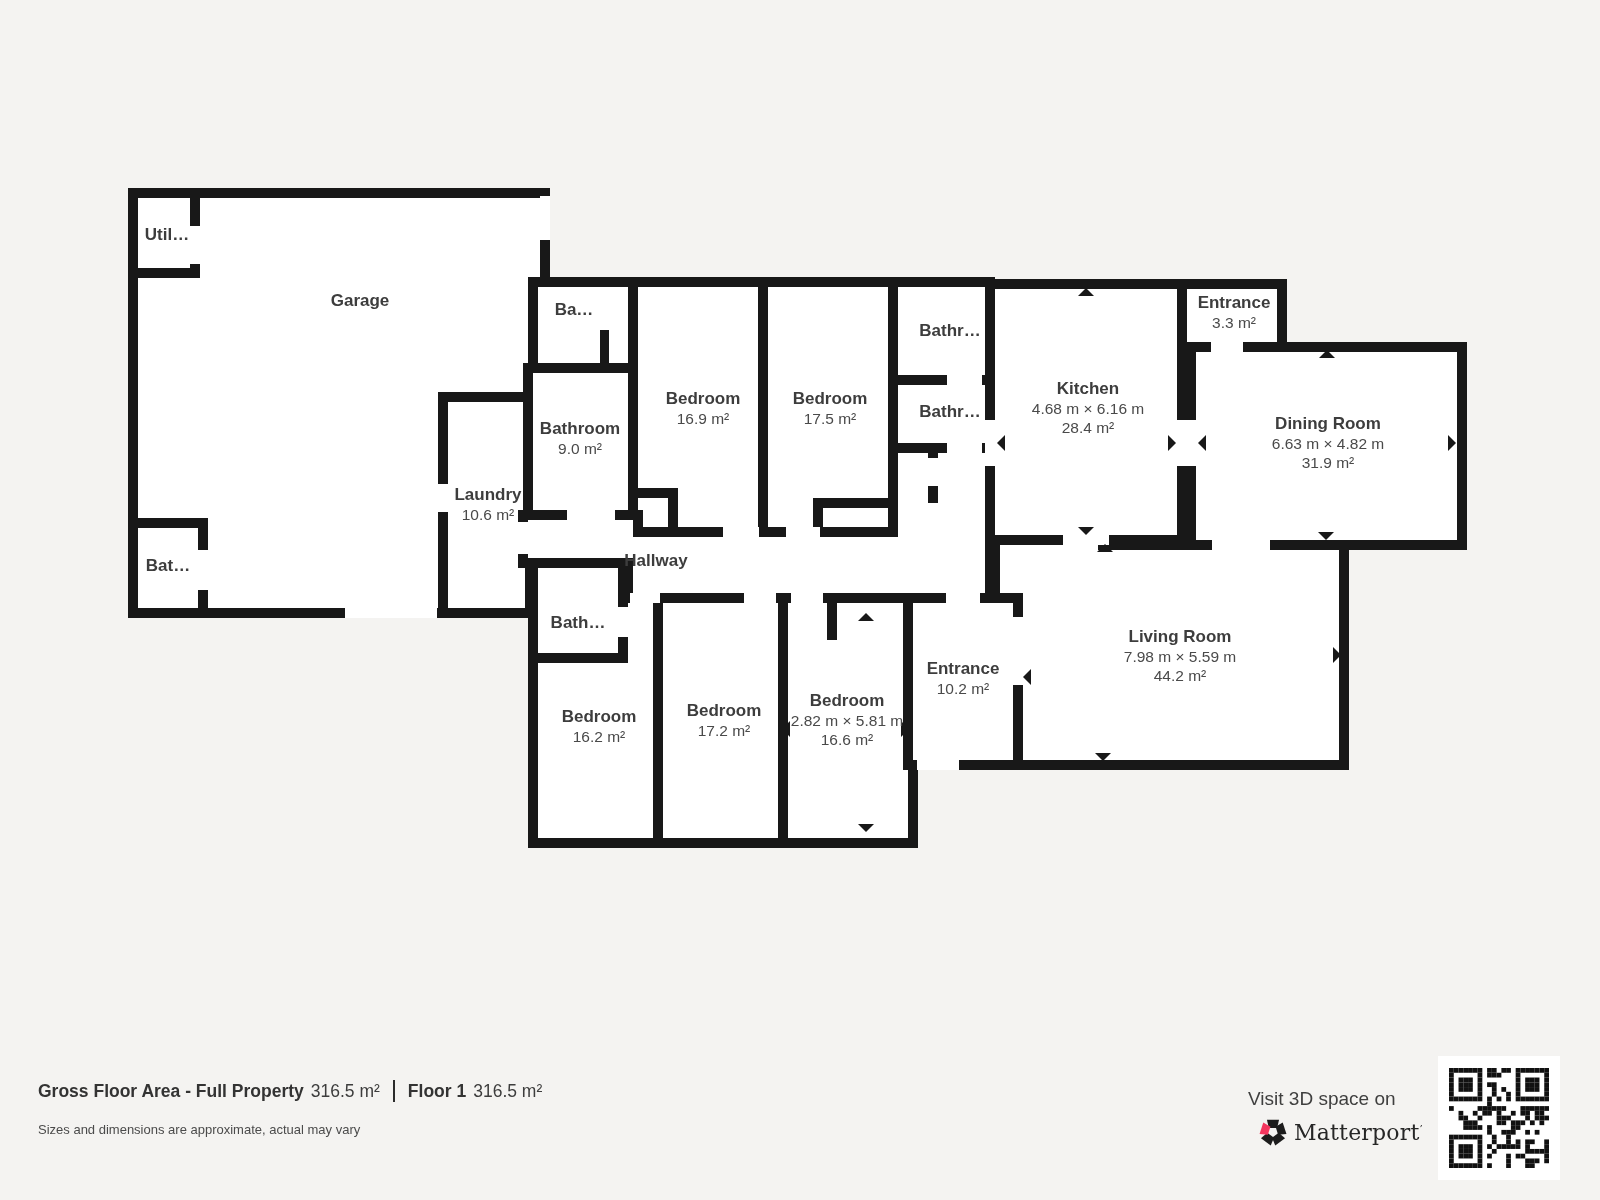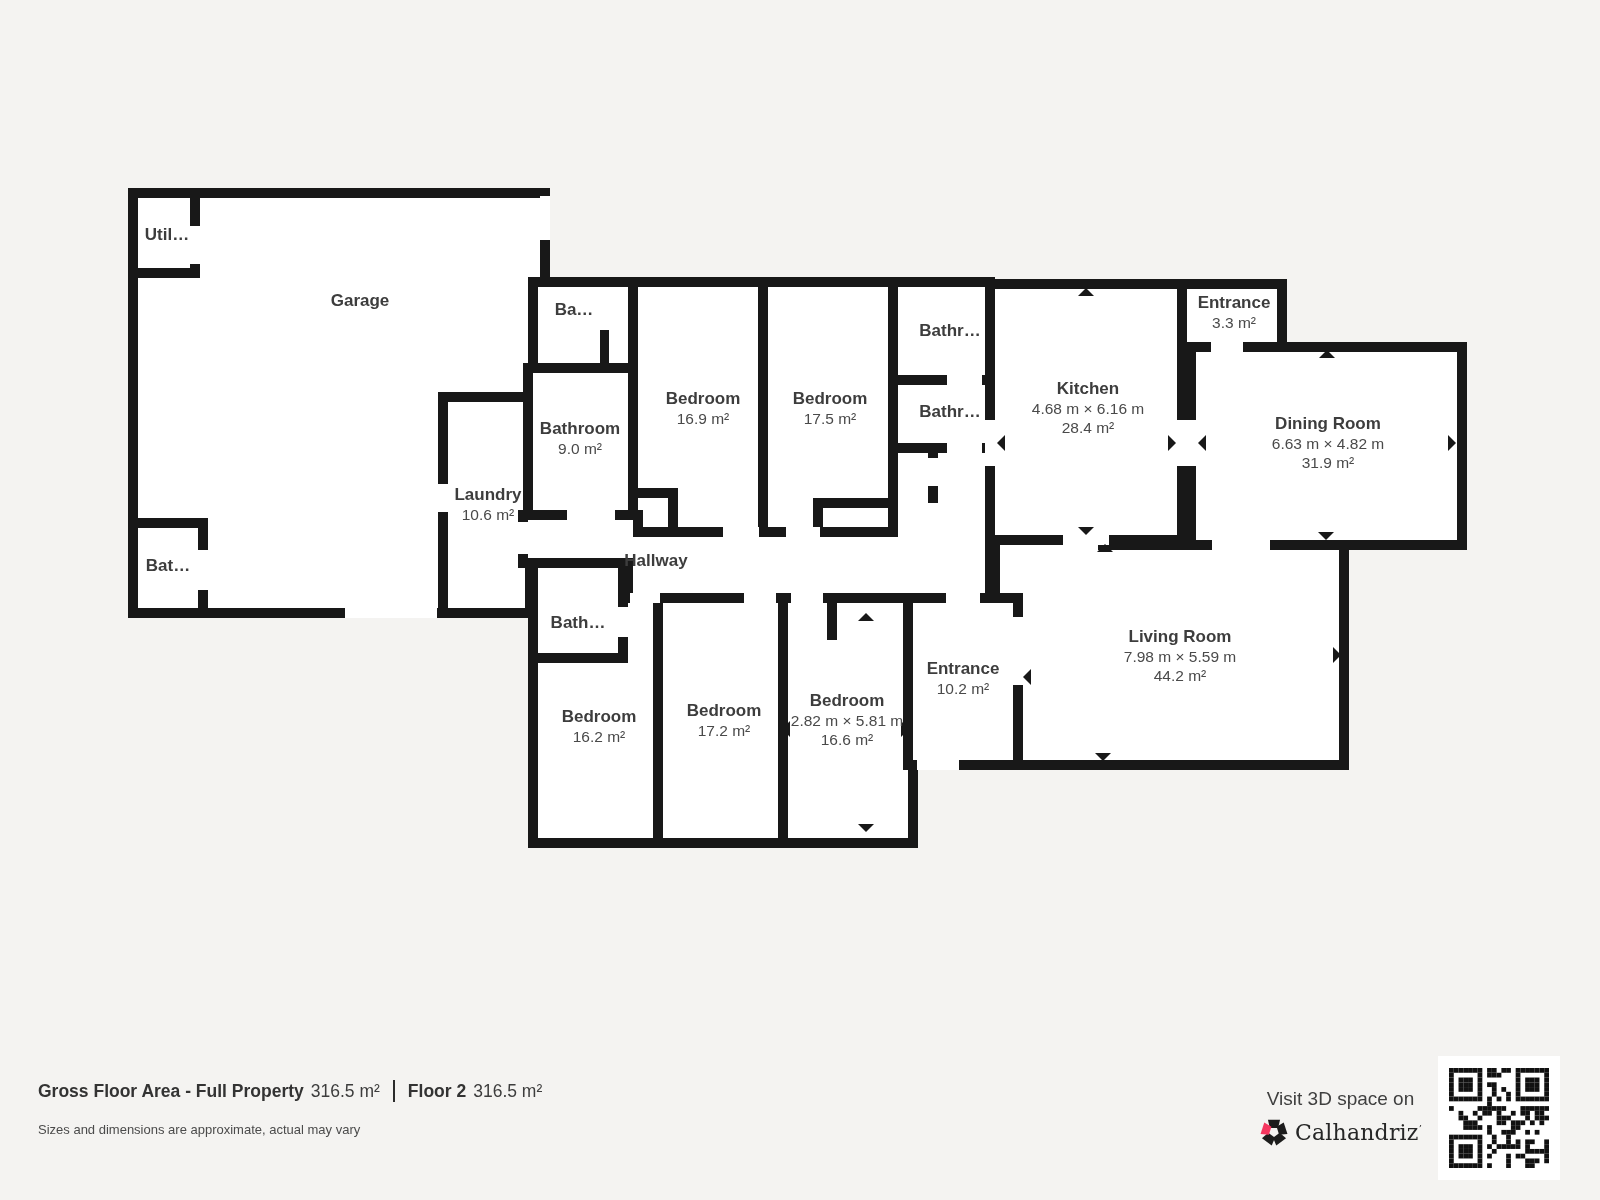--- a/index.html
+++ b/index.html
@@ -33,21 +33,21 @@
     margin:14px 0 0 0;font-size:24px;font-weight:700;color:#2a2a2a;letter-spacing:.2px;
   }
   .gfa-line{
     margin-top:18px;font-size:17.5px;color:#3a3a3a;display:flex;align-items:center;
   }
   .gfa-line .b{font-weight:700;color:#333333;}
   .gfa-line .v{font-weight:400;margin-left:7px;color:#3d3d3d;text-align:center;}
   .gfa-line .sep{display:inline-block;width:2px;height:22px;background:#2b2b2b;margin:0 13px;}
   .disclaimer{margin-top:20px;font-size:13px;color:#4b4b4b;}
   
-  .cta{position:absolute;left:1248px;top:1088px;width:185px;text-align:center;color:#3f3f3f;}
+  .cta{position:absolute;left:1248px;top:1088px;width:185px;text-align:left;color:#3f3f3f;}
   .visit-text{font-size:19px;}
   .brand-row{margin-top:7px;display:flex;align-items:center;justify-content:center;gap:6px;}
   .brand-name{font-family:"DejaVu Serif", serif;font-size:22px;color:#262626;letter-spacing:.2px;}
   .tm{font-size:10px;vertical-align:super;color:#262626;}
   .qr-box{
     position:absolute;left:1438px;top:1056px;width:122px;height:124px;background:#ffffff;
   }
 </style>
 </head>
 <body>
@@ -164,37 +164,37 @@
         <text class="room-name" x="963" y="670"><tspan x="963">Entrance</tspan><tspan class="room-dim" x="963" dy="19.5">10.2 m²</tspan></text>
         <text class="room-name" x="1180" y="638"><tspan x="1180">Living Room</tspan><tspan class="room-dim" x="1180" dy="19.5">7.98 m × 5.59 m</tspan><tspan class="room-dim" x="1180" dy="19.5">44.2 m²</tspan></text>
       </g>
   </svg>
 
   <div class="report">
     <div class="gfa-line">
       <span class="b">Gross Floor Area - Full Property</span>
       <span class="v">316.5 m²</span>
       <span class="sep"></span>
-      <span class="b">Floor 2</span>
+      <span class="b">Floor 1</span>
       <span class="v">316.5 m²</span>
     </div>
     <div class="disclaimer">Sizes and dimensions are approximate, actual may vary</div>
   </div>
 
   <div class="cta">
     <div class="visit-text">Visit 3D space on</div>
     <div class="brand-row">
       <svg id="mp-logo" width="30" height="30" viewBox="0 0 32 32">
           <polygon points="9.56,3.01 22.44,3.01 20.45,11.68 11.55,11.68" fill="#1c1c1c"></polygon>
           <polygon points="26.37,5.86 30.35,18.11 21.48,18.90 18.73,10.44" fill="#1c1c1c"></polygon>
           <polygon points="28.84,22.73 18.43,30.30 14.94,22.11 22.14,16.88" fill="#1c1c1c"></polygon>
           <polygon points="13.57,30.30 3.16,22.73 9.86,16.88 17.06,22.11" fill="#1c1c1c"></polygon>
           <polygon points="1.65,18.11 5.63,5.86 13.27,10.44 10.52,18.90" fill="#f4365e"></polygon>
         </svg>
-      <span class="brand-name"><span>Calhandriz</span><span class="tm">’</span></span>
+      <span class="brand-name"><span>Matterport</span><span class="tm">’</span></span>
     </div>
   </div>
 
   <div class="qr-box">
     <svg id="qr-svg" width="122" height="124" viewBox="0 0 122 124">
         <rect x="11.00" y="12.00" width="4.76" height="4.76" fill="#111111"></rect>
         <rect x="15.76" y="12.00" width="4.76" height="4.76" fill="#111111"></rect>
         <rect x="20.52" y="12.00" width="4.76" height="4.76" fill="#111111"></rect>
         <rect x="25.29" y="12.00" width="4.76" height="4.76" fill="#111111"></rect>
         <rect x="30.05" y="12.00" width="4.76" height="4.76" fill="#111111"></rect>

